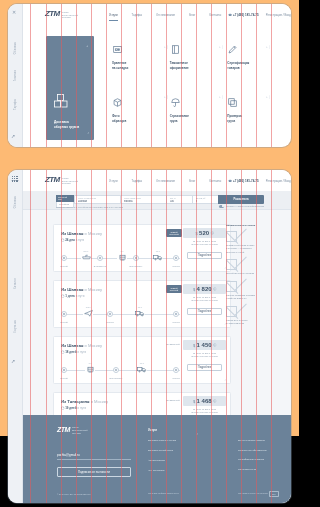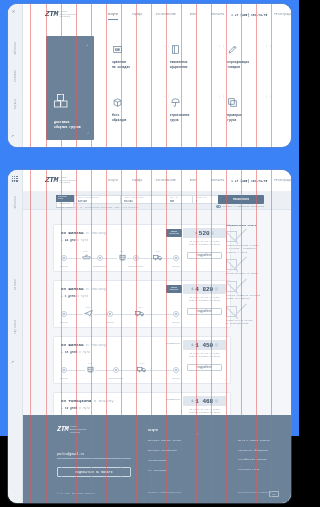--- a/index.html
+++ b/index.html
@@ -2,21 +2,21 @@
 <html><head>
 <meta charset="utf-8">
 <style>
   * { box-sizing: border-box; margin: 0; padding: 0; }
   html, body {
     width: 299px; height: 507px;
     background: #000000;
     font-family: "Liberation Sans", sans-serif;
     overflow: hidden;
   }
-  .canvas { position: relative; width: 299px; height: 436px; background: #3b82f6; font-family: Liberation Mono, monospace; }
+  .canvas { position: relative; width: 299px; height: 436px; background: #fdba74; }
 
   
   .artboard {
     position: absolute;
     background: #ffffff;
     border-radius: 9px;
     overflow: hidden;
     box-shadow: 0 0 0 1px rgba(120,140,160,.35);
   }
   #artboard-top    { left: 8px;  top: 4px;   width: 283px; height: 143px; }

